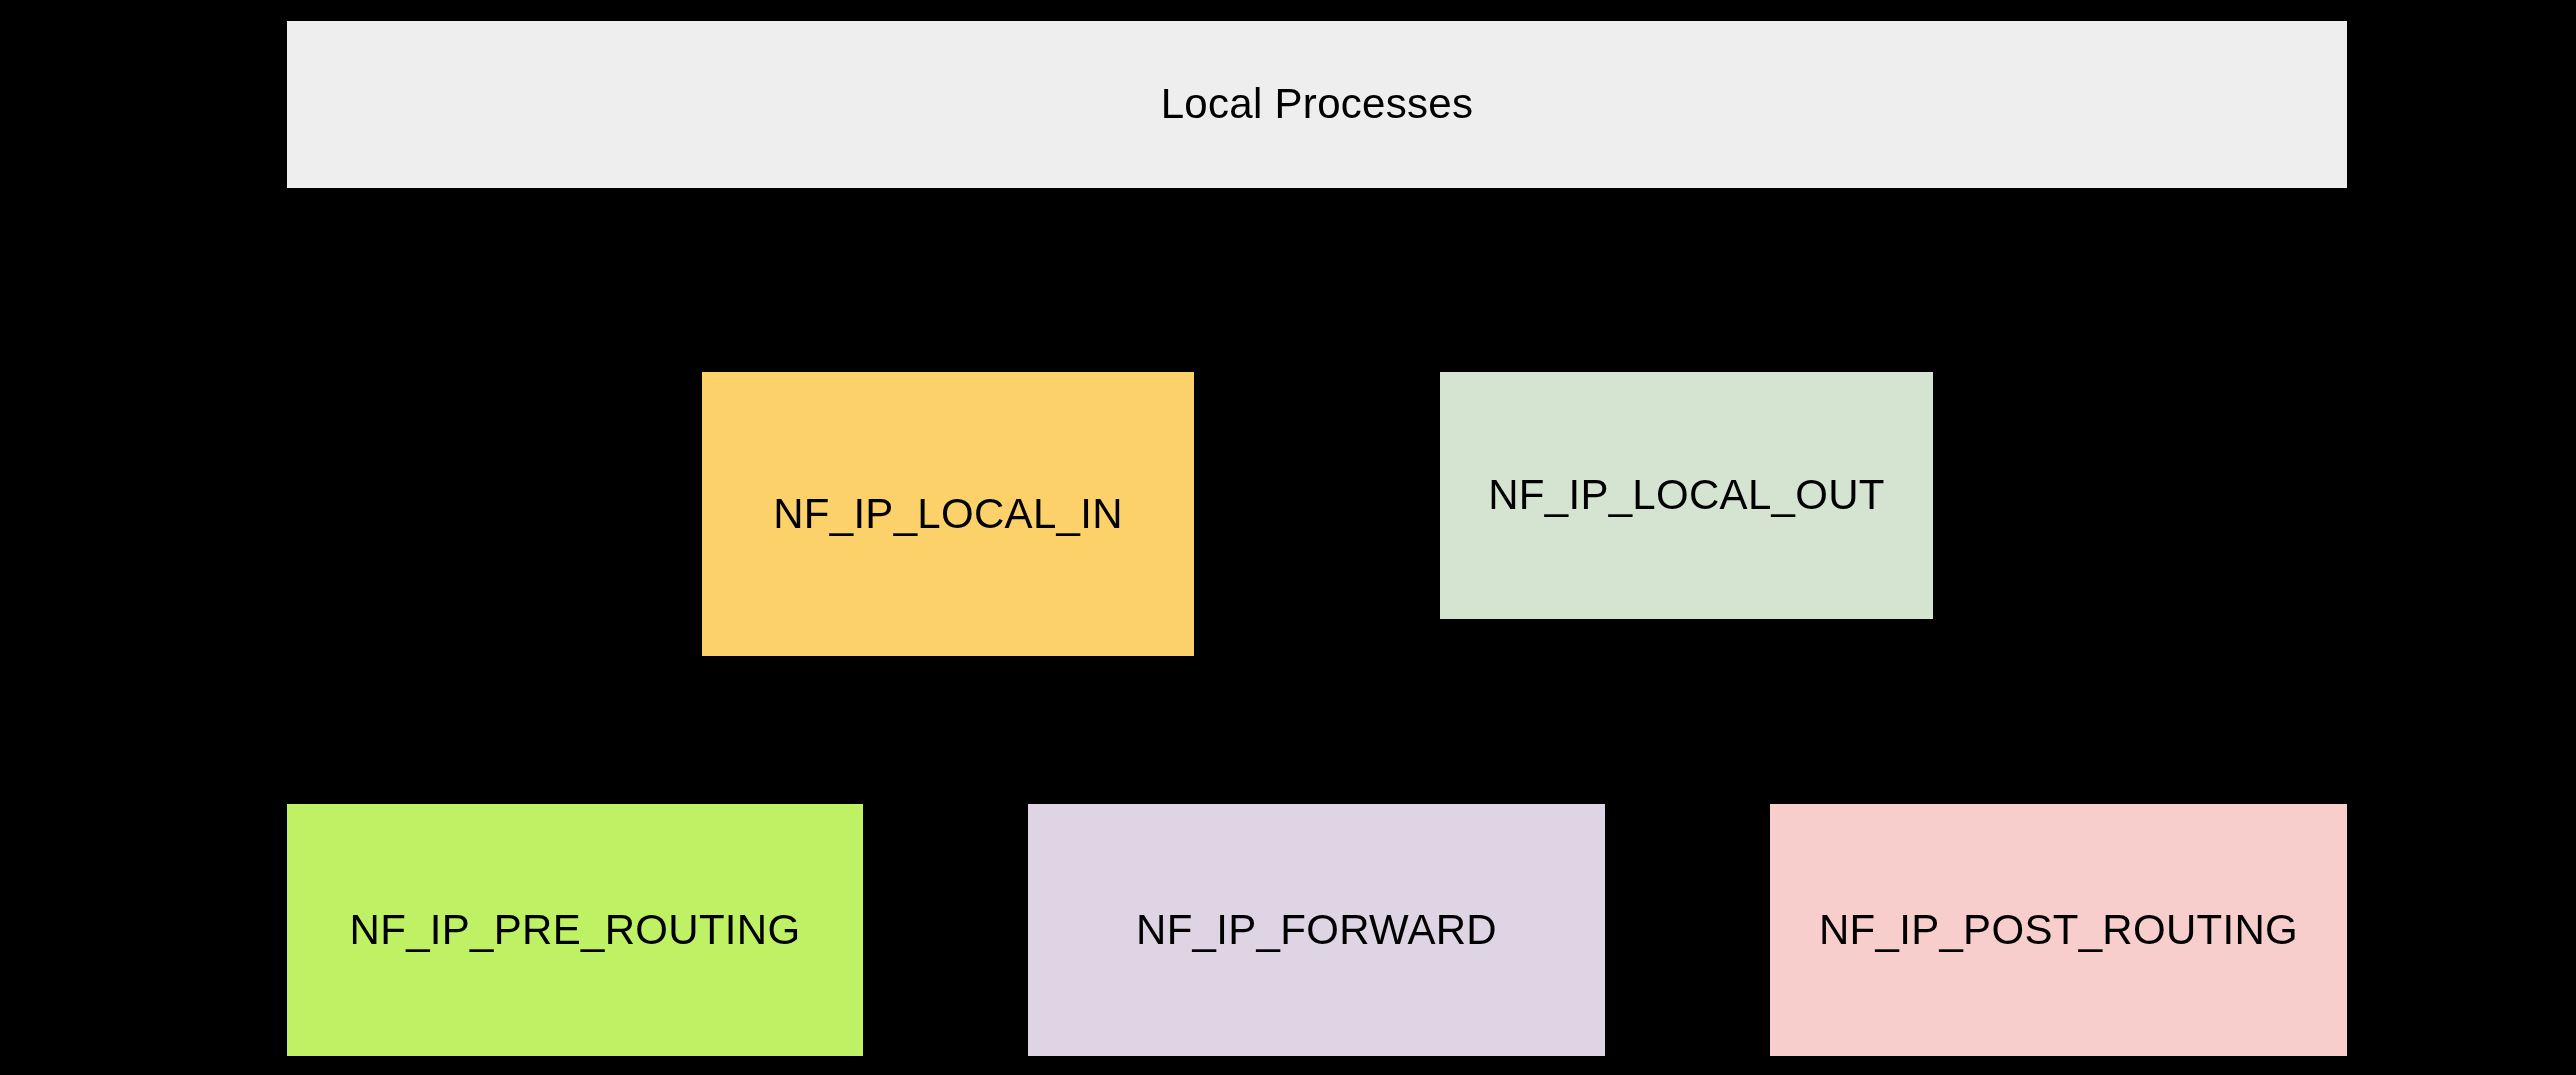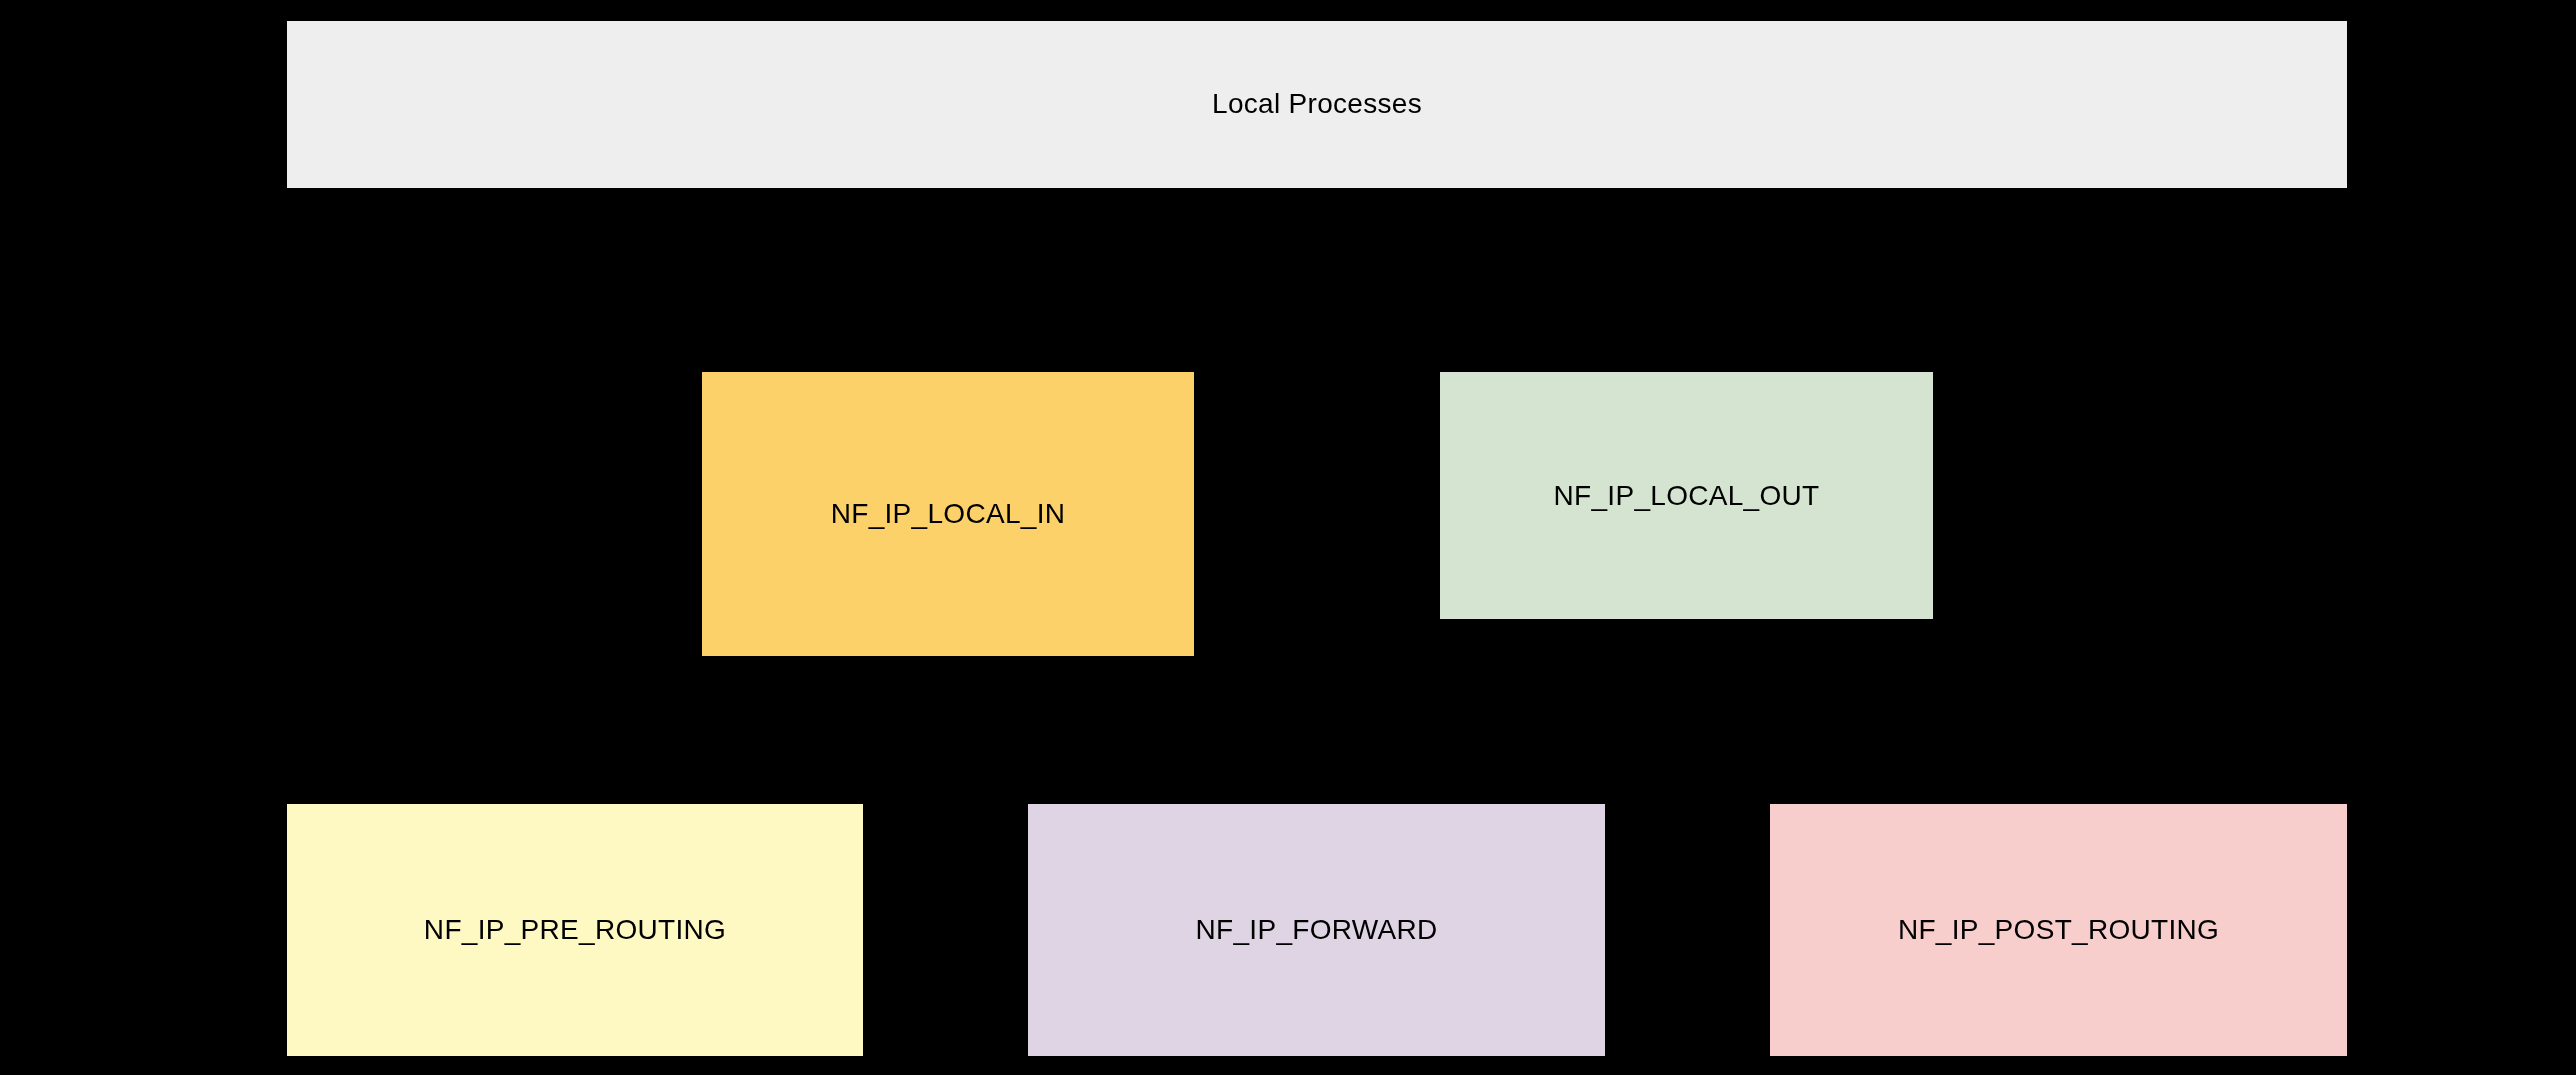--- a/index.html
+++ b/index.html
@@ -16,21 +16,21 @@
     font-family: "Liberation Sans", sans-serif;
   }
   .node {
     position: absolute;
     display: flex;
     align-items: center;
     justify-content: center;
     box-sizing: border-box;
   }
   .node .label {
-    font-size: 28px;
+    font-size: 42px;
     line-height: 1.2;
     color: #000000;
     letter-spacing: 0.3px;
     white-space: nowrap;
     text-align: center;
   }
   
   .pos-local-processes { left: 287px;  top: 20.6px;   width: 2060px; height: 167px; }
   .pos-local-in        { left: 702px; top: 372px;  width: 492px;  height: 284px; }
   .pos-local-out       { left: 1440px; top: 372px;  width: 493px;  height: 247px; }
@@ -48,21 +48,21 @@
   </div>
 
   <div class="node pos-local-in" style="background-color: rgb(252, 209, 105);">
     <span class="label">NF_IP_LOCAL_IN</span>
   </div>
 
   <div class="node pos-local-out" style="background-color: rgb(212, 228, 208);">
     <span class="label">NF_IP_LOCAL_OUT</span>
   </div>
 
-  <div class="node pos-pre-routing" style="background-color: #fef9c3;">
+  <div class="node pos-pre-routing" style="background-color: #bef264;">
     <span class="label">NF_IP_PRE_ROUTING</span>
   </div>
 
   <div class="node pos-post-routing" style="background-color: rgb(247, 206, 203);">
     <span class="label">NF_IP_POST_ROUTING</span>
   </div>
 
   <div class="node pos-forward" style="background-color: rgb(223, 212, 228);">
     <span class="label">NF_IP_FORWARD</span>
   </div>

